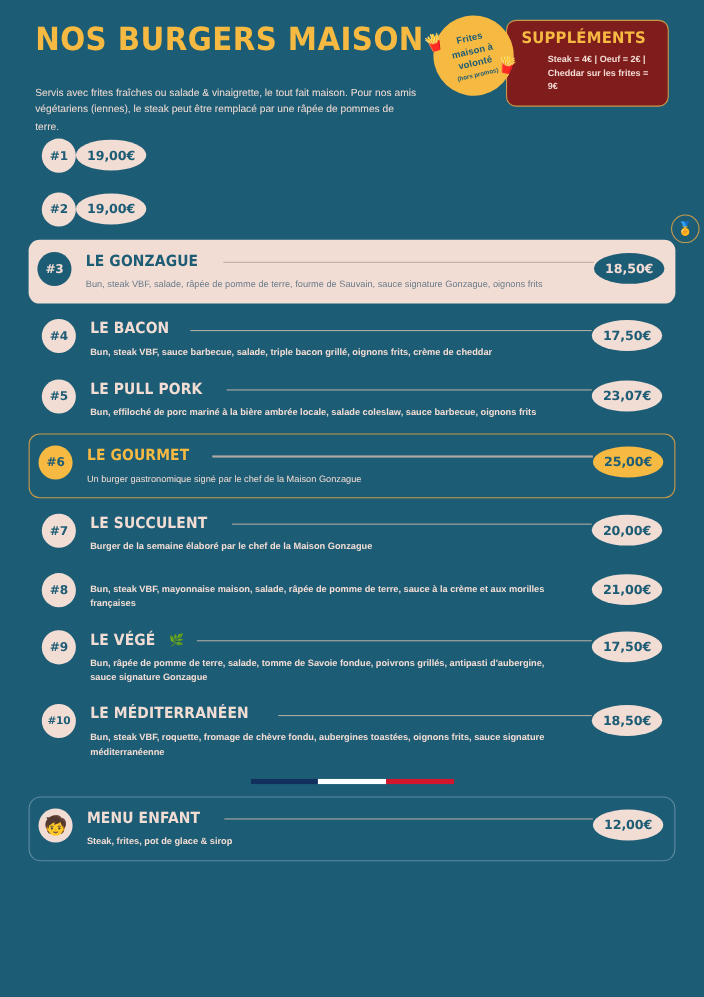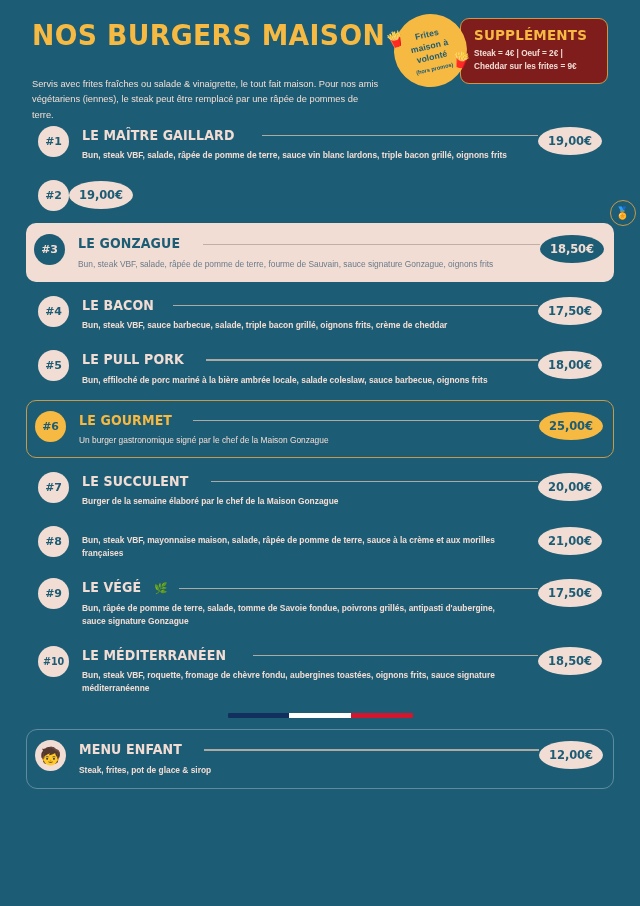--- a/index.html
+++ b/index.html
@@ -121,20 +121,21 @@
     transform-origin: left center;
     white-space: nowrap;
     text-transform: uppercase;
   }
   .supp-lines {
     margin-top: 5px;
     font-size: 8.2px;
     line-height: 1.55;
     color: #f2ddd4;
     font-weight: bold;
+    margin-left: 24px;
   }
 
   
   .menu-list { margin-top: 8px; }
 
   .menu-item {
     position: relative;
     display: flex;
     align-items: flex-start;
     padding: 7px 6px 7px 6px;
@@ -315,27 +316,20 @@
           <div>Steak = 4€ | Oeuf = 2€ |</div>
           <div>Cheddar sur les frites = 9€</div>
         </div>
       </div>
     </div>
   </div>
 
   <div class="menu-list" id="menu-list">
       <div class="menu-item">
         <div class="num-badge">#1</div>
-        <div class="item-body">
-          <div class="title-row">
-            <span class="item-title">LE MAÎTRE GAILLARD</span>
-            <span class="rule"></span>
-          </div>
-          <div class="item-desc">Bun, steak VBF, salade, râpée de pomme de terre, sauce vin blanc lardons, triple bacon grillé, oignons frits</div>
-        </div>
         <div class="price-pill">19,00€</div>
       </div>
       <div class="menu-item">
         <div class="num-badge">#2</div>
         <div class="price-pill">19,00€</div>
       </div>
       <div class="menu-item highlight">
         <div class="medal-badge">🏅</div>
         <div class="num-badge teal">#3</div>
         <div class="item-body">
@@ -360,21 +354,21 @@
       </div>
       <div class="menu-item">
         <div class="num-badge">#5</div>
         <div class="item-body">
           <div class="title-row">
             <span class="item-title">LE PULL PORK</span>
             <span class="rule"></span>
           </div>
           <div class="item-desc">Bun, effiloché de porc mariné à la bière ambrée locale, salade coleslaw, sauce barbecue, oignons frits</div>
         </div>
-        <div class="price-pill">18,00€</div>
+        <div class="price-pill">23,07€</div>
       </div>
       <div class="menu-item outlined">
         <div class="num-badge gold">#6</div>
         <div class="item-body">
           <div class="title-row">
             <span class="item-title">LE GOURMET</span>
             <span class="rule"></span>
           </div>
           <div class="item-desc">Un burger gastronomique signé par le chef de la Maison Gonzague</div>
         </div>

